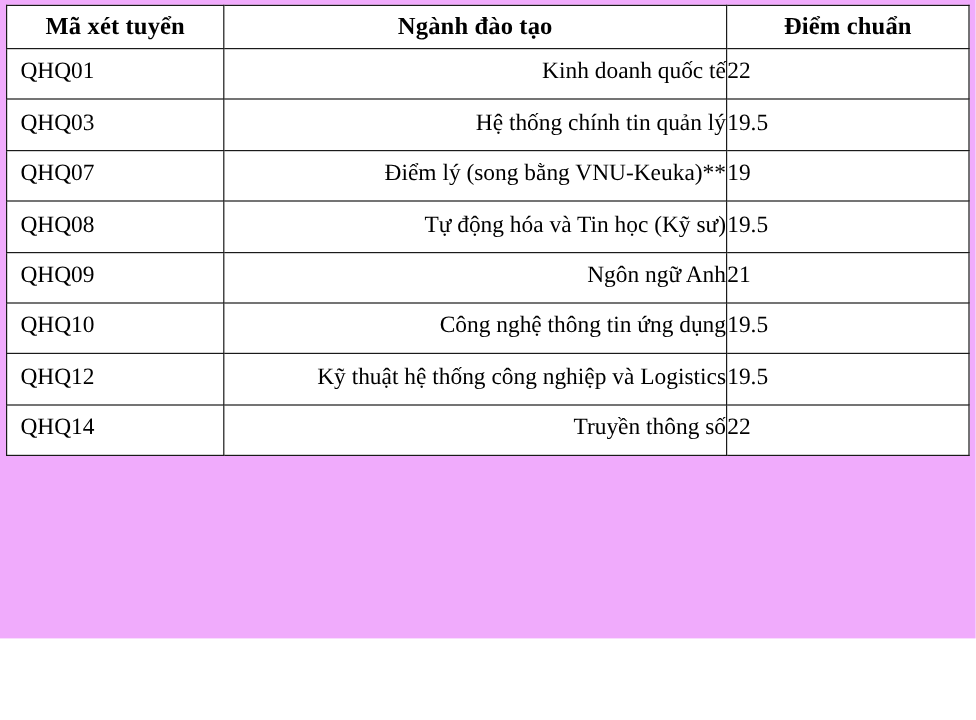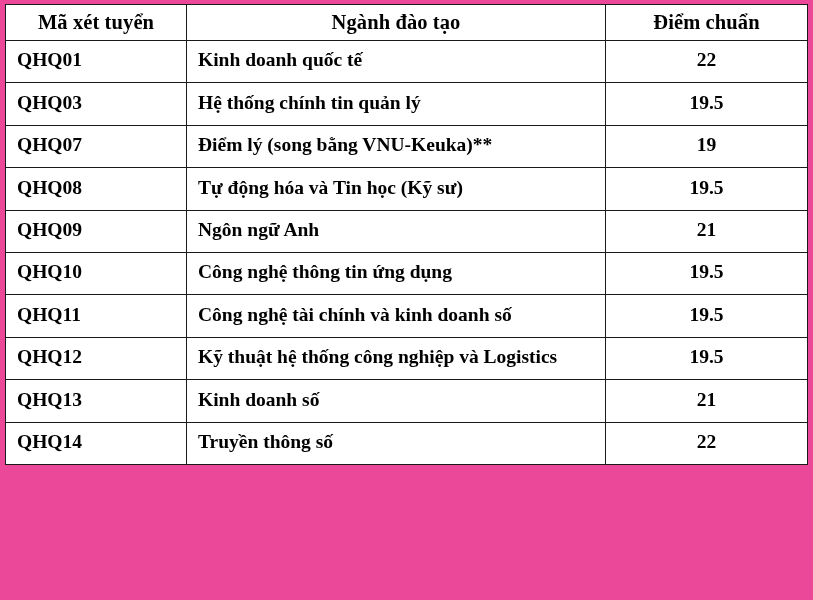--- a/index.html
+++ b/index.html
@@ -15,22 +15,22 @@
     font-family: "Liberation Serif", "DejaVu Serif", serif;
     color: #000000;
     -webkit-font-smoothing: antialiased;
   }
 
   #doc-sheet {
     position: absolute;
     left: 0;
     top: 0;
     width: 813px;
-    height: 600px;
-    background: #ec4899;
+    height: 532px;
+    background: #f0abfc;
   }
 
   #score-table {
     position: absolute;
     left: 5px;
     top: 4px;
     width: 802px;
     border-collapse: collapse;
     table-layout: fixed;
     background: #ffffff;
@@ -56,37 +56,37 @@
     text-align: center;
     letter-spacing: 0.1px;
     line-height: 1.05;
     padding-bottom: 2px;
   }
 
   
   .tbody-row td {
     height: 39.4px;
     font-size: 19.5px;
-    font-weight: bold;
+    font-weight: normal;
     line-height: 1.05;
   }
 
   .cell-code {
     text-align: left;
     padding-left: 11px !important;
     padding-bottom: 2px !important;
   }
   .cell-major {
-    text-align: left;
+    text-align: right;
     padding-left: 11px !important;
     padding-bottom: 2px !important;
     white-space: nowrap;
   }
   .cell-score {
-    text-align: center;
+    text-align: left;
     padding-bottom: 2px !important;
   }
 </style>
 </head>
 <body>
 
 <div id="doc-sheet">
 
   <table id="score-table">
     <colgroup>
@@ -126,33 +126,23 @@
           <td class="cell-code">QHQ09</td>
           <td class="cell-major">Ngôn ngữ Anh</td>
           <td class="cell-score">21</td>
         </tr>
         <tr class="tbody-row">
           <td class="cell-code">QHQ10</td>
           <td class="cell-major">Công nghệ thông tin ứng dụng</td>
           <td class="cell-score">19.5</td>
         </tr>
         <tr class="tbody-row">
-          <td class="cell-code">QHQ11</td>
-          <td class="cell-major">Công nghệ tài chính và kinh doanh số</td>
-          <td class="cell-score">19.5</td>
-        </tr>
-        <tr class="tbody-row">
           <td class="cell-code">QHQ12</td>
           <td class="cell-major">Kỹ thuật hệ thống công nghiệp và Logistics</td>
           <td class="cell-score">19.5</td>
-        </tr>
-        <tr class="tbody-row">
-          <td class="cell-code">QHQ13</td>
-          <td class="cell-major">Kinh doanh số</td>
-          <td class="cell-score">21</td>
         </tr>
         <tr class="tbody-row">
           <td class="cell-code">QHQ14</td>
           <td class="cell-major">Truyền thông số</td>
           <td class="cell-score">22</td>
         </tr>
       </tbody>
   </table>
 
 </div>

